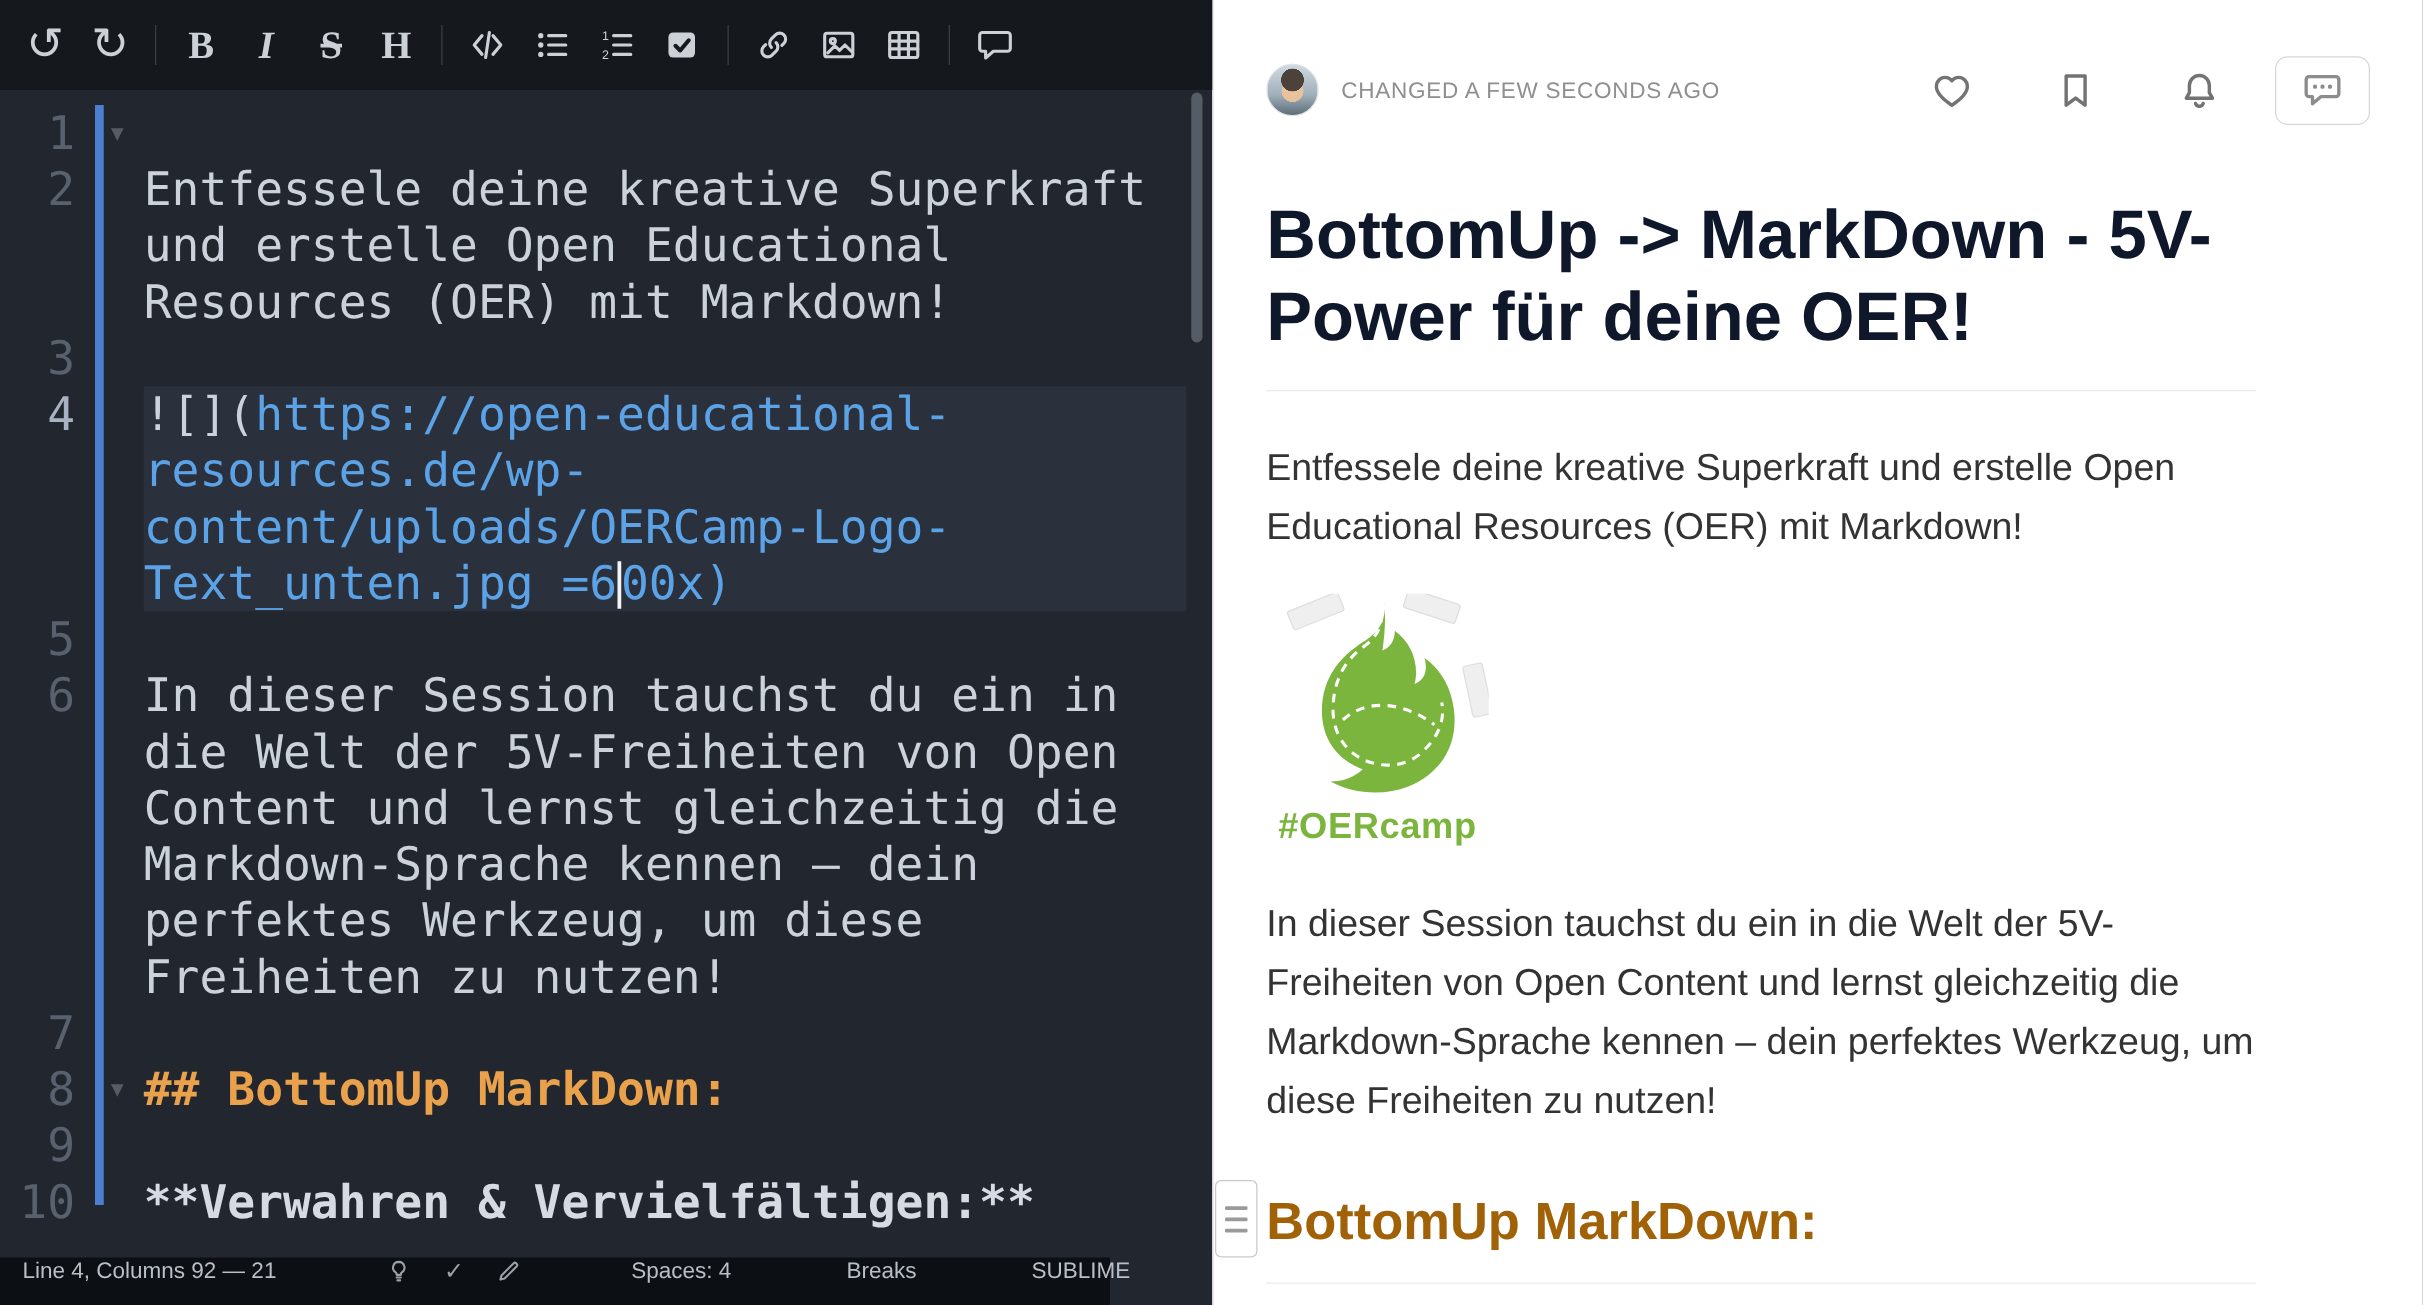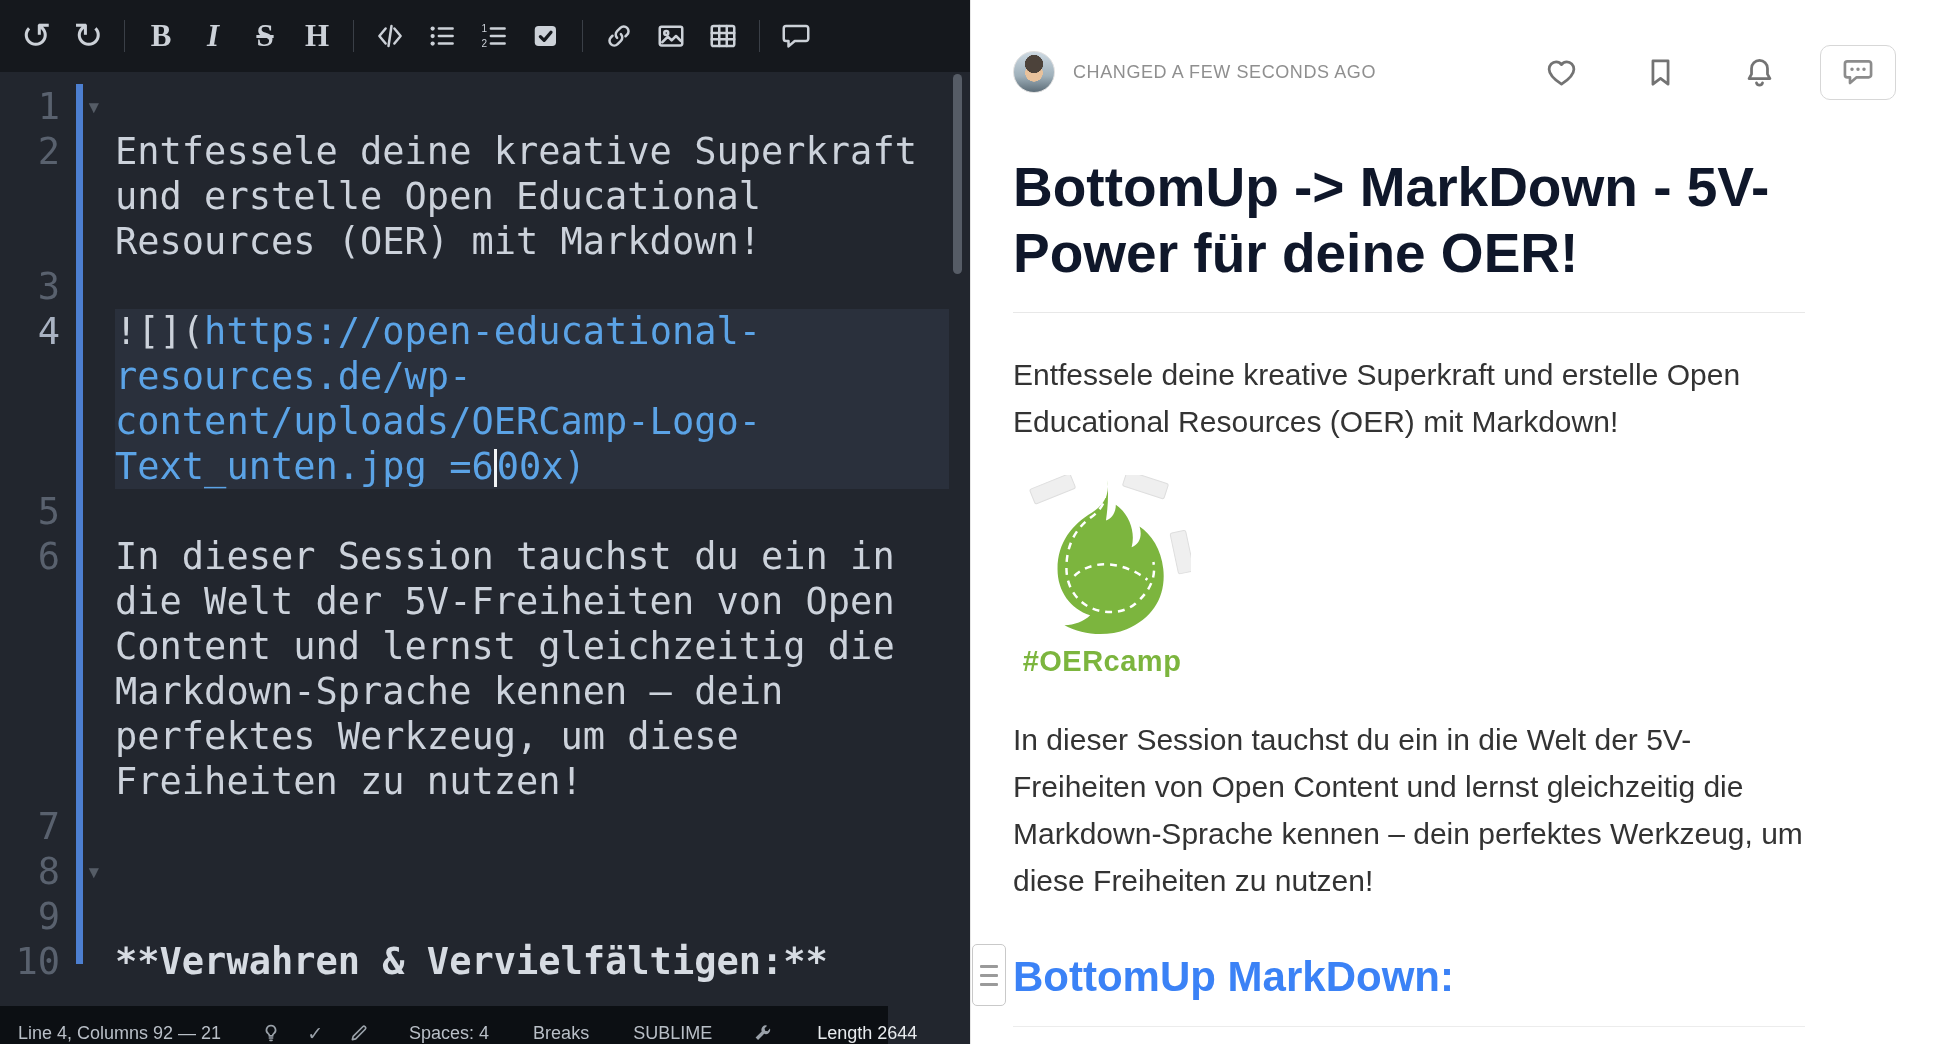--- a/index.html
+++ b/index.html
@@ -27,21 +27,21 @@
   .ed-fold { position:absolute; left:86px; top:0; color:#555c66; font-size:26px; line-height:45px; }
   .ed-text { margin-left:41px; width:834px; padding-right:21px; white-space:pre-wrap; overflow-wrap:break-word; color:#ccd2db; }
   .ed-active .ed-text { background:#2a303c; }
   .seg-plain { color:#ccd2db; }
   .seg-heading { color:#e9a14b; font-weight:bold; }
   .seg-url { color:#5ba3e6; }
   .seg-bold { color:#d6dbe2; font-weight:bold; }
   .seg-cursor { display:inline-block; width:0; border-left:3px solid #f2f4f6; height:38px; vertical-align:-8px; }
   .ed-scroll { position:absolute; right:8px; top:2px; width:9px; height:200px; border-radius:5px; background:#565c66; }
 
-  .statusbar { position:absolute; left:0; bottom:0; width:888px; height:38px; background:#0c0f13; color:#b9bfc7; display:flex; align-items:flex-end; padding:0 18px; font-size:18px; z-index:6; }
+  .statusbar { position:absolute; left:0; bottom:0; width:888px; height:38px; background:#0c0f13; color:#b9bfc7; display:flex; align-items:flex-start; padding:0 18px; font-size:18px; z-index:6;gap:48px; }
   .sb-icons { margin-left:40px; display:flex; align-items:center; gap:26px; color:#9aa1a9; }
   .sb-icons svg { width:20px; height:20px; }
   .sb-check { font-size:19px; font-family:"DejaVu Sans", sans-serif; }
   .sb-item { white-space:nowrap; }
   .sb-spaces { margin-left:40px; }
   .sb-breaks { margin-left:44px; }
   .sb-keymap { margin-left:44px; }
   .sb-wrench { margin-left:40px; color:#9aa1a9; display:flex; }
   .sb-wrench svg { width:21px; height:21px; }
   .sb-length { margin-left:44px; color:#e8ebee; }
@@ -60,21 +60,21 @@
   .mi-btn { background:transparent; border:0; padding:0; cursor:pointer; color:#737373; }
   .comment-btn { margin-left:44px; width:76px; height:55px; background:#fff; border:1px solid #d7d7d7; border-radius:10px; display:flex; align-items:center; justify-content:center; color:#8c8c8c; cursor:pointer; }
   .comment-btn svg { width:32px; height:32px; }
 
   .doc { width:792px; }
   .doc h1 { margin-top:54px; font-size:55px; line-height:66px; font-weight:bold; color:#0f172a; padding-bottom:26px; border-bottom:1px solid #e8e8e8; }
   .doc p { margin-top:38px; font-size:30px; line-height:47px; color:#333; }
   .logo { margin-top:30px; width:190px; }
   .logo svg { display:block; }
   .logo-caption { margin-top:2px; width:178px; text-align:center; font-size:29px; font-weight:bold; color:#7cb53e; letter-spacing:.5px; }
-  .doc h2 { margin-top:48px; font-size:42px; line-height:50px; font-weight:bold; color:#3b82f6; padding-bottom:24px; border-bottom:1px solid #ececec; }
+  .doc h2 { margin-top:48px; font-size:42px; line-height:50px; font-weight:bold; color:#a16207; padding-bottom:24px; border-bottom:1px solid #ececec; }
 
   .split-handle { position:absolute; left:972px; top:944px; width:34px; height:62px; background:#fff; border:1px solid #c9c9c9; border-radius:5px; display:flex; flex-direction:column; align-items:center; justify-content:center; gap:6px; cursor:col-resize; z-index:9; }
   .split-handle .grip { width:18px; height:3px; background:#9a9a9a; border-radius:1px; }
 
   svg.icon { fill:none; stroke:currentColor; stroke-width:2; stroke-linecap:round; stroke-linejoin:round; }
 </style>
 </head>
 <body>
 
 <div class="app">
@@ -183,20 +183,21 @@
             <div class="ed-gutter">6</div>
             <div class="ed-text"><span class="seg-plain">In dieser Session tauchst du ein in die Welt der 5V-Freiheiten von Open Content und lernst gleichzeitig die Markdown-Sprache kennen – dein perfektes Werkzeug, um diese Freiheiten zu nutzen!</span></div>
           </div>
           <div class="ed-row">
             <div class="ed-gutter">7</div>
             <div class="ed-text">&nbsp;</div>
           </div>
           <div class="ed-row">
             <div class="ed-gutter">8</div>
             <div class="ed-fold">▾</div>
+            <div class="ed-text"><span class="seg-heading">## BottomUp MarkDown:</span></div>
           </div>
           <div class="ed-row">
             <div class="ed-gutter">9</div>
             <div class="ed-text">&nbsp;</div>
           </div>
           <div class="ed-row">
             <div class="ed-gutter">10</div>
             <div class="ed-text"><span class="seg-bold">**Verwahren &amp; Vervielfältigen:**</span></div>
           </div>
         </div>

